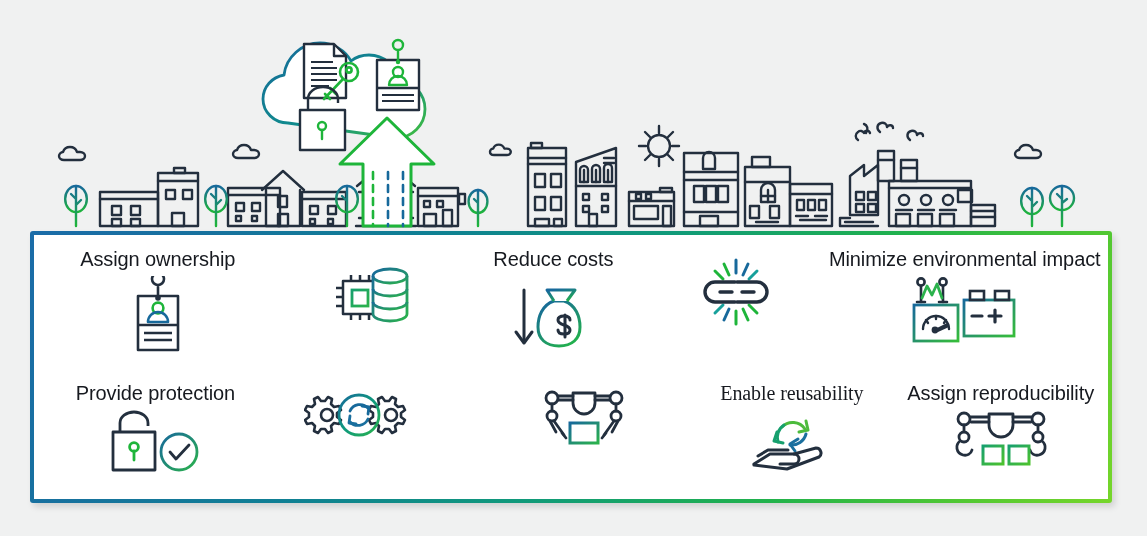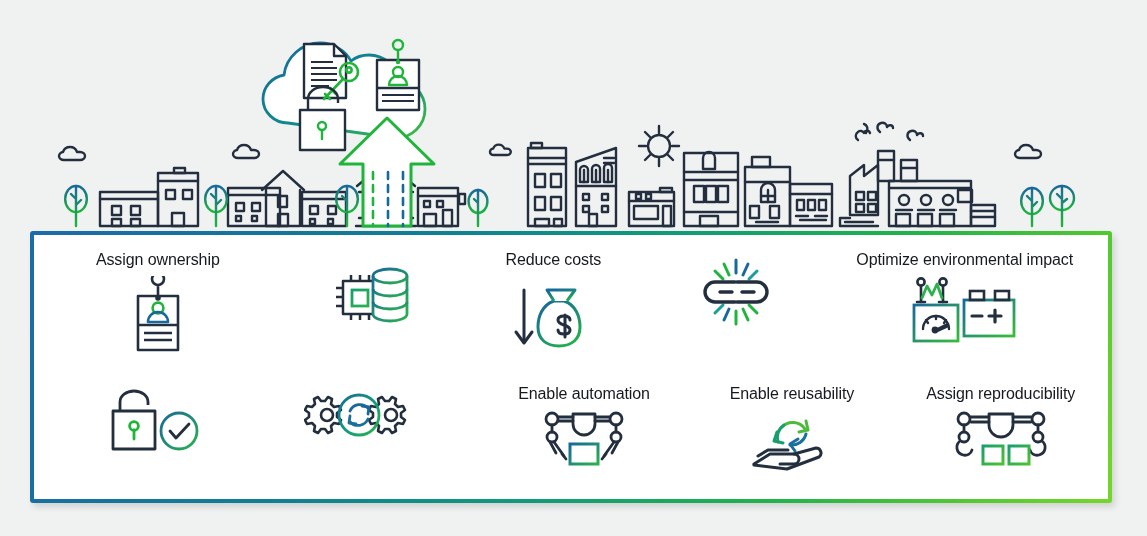--- a/index.html
+++ b/index.html
@@ -27,37 +27,37 @@
     background-clip:content-box, border-box;
   }
   #panel-inner{position:relative;width:100%;height:100%;background:#fff;}
 
   .row{position:absolute;left:0;width:100%;display:flex;}
   .row-1{top:14px;}
   .row-2{top:148px;}
 
   .cell{display:flex;flex-direction:column;align-items:center;}
   .cell .label{
-    color:#16191f;font-size:16px;line-height:21px;text-align:left;
+    color:#16191f;font-size:20px;line-height:21px;text-align:left;
     letter-spacing:-.1px;white-space:pre-line;
   }
   .cell .art{margin-top:6px;display:block;}
 
   
   .r1c1{width:206px;margin-left:22px;}
   .r1c2{width:200px;margin-left:14px;}
   .r1c3{width:150px;margin-left:8px;gap:8px;}
   .r1c4{width:172px;margin-left:24px;}
   .r1c5{width:290px;margin-left:0px;}
 
   
   .r2c1{width:196px;margin-left:24px;}
   .r2c2{width:182px;margin-left:16px;}
   .r2c3{width:190px;margin-left:40px;}
-  .r2c4{width:176px;margin-left:26px;}
+  .r2c4{width:176px;margin-left:26px;font-family:Liberation Serif, serif;}
   .r2c5{width:216px;margin-left:14px;}
   .r2c2 .art{margin-top:4px;}
 </style>
 </head>
 <body>
 
 <div id="stage">
 
   <div id="scenery">
     <svg width="1147" height="250" viewBox="0 0 1147 250" xmlns="http://www.w3.org/2000/svg">
@@ -420,21 +420,21 @@
             </g>
             <g fill="none" stroke="#232f3e" stroke-width="3.4" stroke-linecap="round" stroke-linejoin="round">
               <path d="M45 27H25a10 10 0 0 0 0 20h20"></path>
               <path d="M47 27h20a10 10 0 0 1 0 20H47"></path>
               <path d="M30 37h12M52 37h12"></path>
             </g>
           </svg>
         </div>
 
         <div class="cell r1c5">
-          <div class="label">Optimize environmental impact</div>
+          <div class="label">Minimize environmental impact</div>
           <svg class="art" width="110" height="74" viewBox="0 0 110 74">
             <defs>
               <linearGradient id="ggauge" x1="0" y1="0" x2="1" y2="1">
                 <stop offset="0" stop-color="#17699b"></stop>
                   <stop offset="1" stop-color="#36bd3a"></stop>
               </linearGradient>
               <linearGradient id="gbatt" x1="0" y1="0" x2="1" y2="1">
                 <stop offset="0" stop-color="#17699b"></stop>
                   <stop offset="1" stop-color="#36bd3a"></stop>
               </linearGradient>
@@ -465,20 +465,21 @@
               <path d="M62 40h10"></path>
               <path d="M85 34v12M79 40h12"></path>
             </g>
           </svg>
         </div>
       </div>
 
       <div class="row row-2">
 
         <div class="cell r2c1">
+          <div class="label">Provide protection</div>
           <svg class="art" width="96" height="66" viewBox="0 0 96 66">
             <defs>
               <linearGradient id="gcheck" x1="0" y1="0" x2="1" y2="1">
                 <stop offset="0" stop-color="#17699b"></stop>
                   <stop offset="1" stop-color="#2bb24c"></stop>
               </linearGradient>
             </defs>
             <g fill="none" stroke="#232f3e" stroke-width="2.8" stroke-linejoin="round">
               <rect x="6" y="22" width="42" height="38" fill="#fff"></rect>
               <path d="M13 22V13a14 11 0 0 1 28 0v3"></path>
@@ -515,21 +516,20 @@
               <path d="M58 19l7 1-1 7"></path>
             </g>
             <g fill="none" stroke="#1a6f9e" stroke-width="2.8" stroke-linecap="round" stroke-linejoin="round">
               <path d="M64 32a11 11 0 0 1-18 3"></path>
               <path d="M52 37l-7-1 1-7"></path>
             </g>
           </svg>
         </div>
 
         <div class="cell r2c3">
-          <div class="label">Enable automation</div>
           <svg class="art" width="88" height="62" viewBox="0 0 88 62">
             <defs>
               <linearGradient id="gauto" x1="0" y1="0" x2="1" y2="1">
                 <stop offset="0" stop-color="#17699b"></stop>
                   <stop offset="1" stop-color="#2bb24c"></stop>
               </linearGradient>
             </defs>
             <g fill="none" stroke="#232f3e" stroke-width="2.8" stroke-linejoin="round" stroke-linecap="round">
               <path d="M33 4h22v10a11 11 0 0 1-22 0z" fill="#fff"></path>
               <path d="M33 7h-15M33 11h-15"></path>

